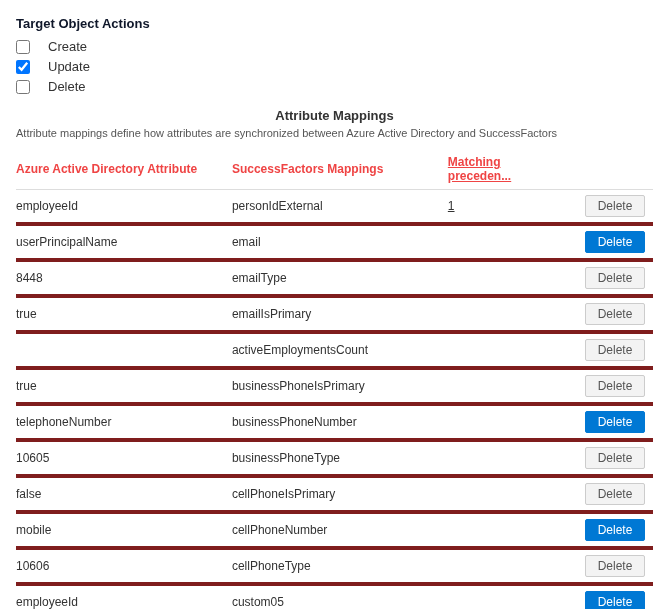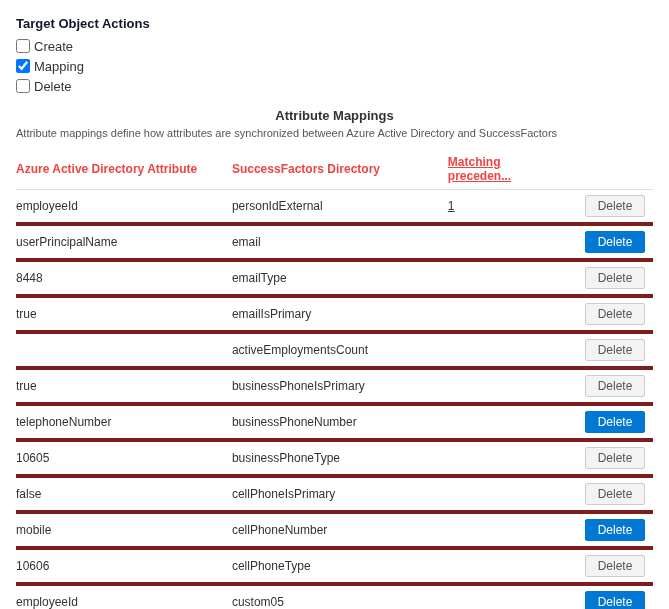--- a/index.html
+++ b/index.html
@@ -13,22 +13,23 @@
       min-height: 609px;
     }
     .section-title {
       font-size: 13px;
       font-weight: 600;
       margin-bottom: 8px;
       color: #0f172a;
     }
     .checkbox-row {
       display: flex;
+      align-items: center;
       margin-bottom: 5px;
-      gap: 4px;
+      gap: 18px;
     }
     .checkbox-row input[type="checkbox"] {
       width: 14px;
       height: 14px;
       margin: 0;
     }
     .checkbox-label {
       font-size: 13px;
       color: #333;
     }
@@ -104,39 +105,39 @@
 
 <div class="section-title">Target Object Actions</div>
 
 <div id="checkboxes-container">
     <div class="checkbox-row">
       <input type="checkbox" id="cb-create" style="">
       <label for="cb-create" class="checkbox-label">Create</label>
     </div>
     <div class="checkbox-row">
       <input type="checkbox" id="cb-update" checked="" style="">
-      <label for="cb-update" class="checkbox-label">Mapping</label>
+      <label for="cb-update" class="checkbox-label">Update</label>
     </div>
     <div class="checkbox-row">
       <input type="checkbox" id="cb-delete" style="">
       <label for="cb-delete" class="checkbox-label">Delete</label>
     </div>
   </div>
 
 
 <div class="divider">
   <div class="attr-section-title">Attribute Mappings</div>
   <div class="attr-description">Attribute mappings define how attributes are synchronized between Azure Active Directory and SuccessFactors</div>
 </div>
 
 <table class="table-container">
   <thead>
     <tr>
       <th class="col-aad">Azure Active Directory Attribute</th>
-      <th class="col-sf">SuccessFactors Directory</th>
+      <th class="col-sf">SuccessFactors Mappings</th>
       <th class="col-match">Matching preceden...</th>
       <th class="col-action"></th>
     </tr>
   </thead>
   <tbody id="mappings-tbody">
       <tr>
         <td class="col-aad">employeeId</td>
         <td class="col-sf">personIdExternal</td>
         <td class="col-match">1</td>
         <td class="col-action"><button class="btn-delete btn-delete-default">Delete</button></td>

